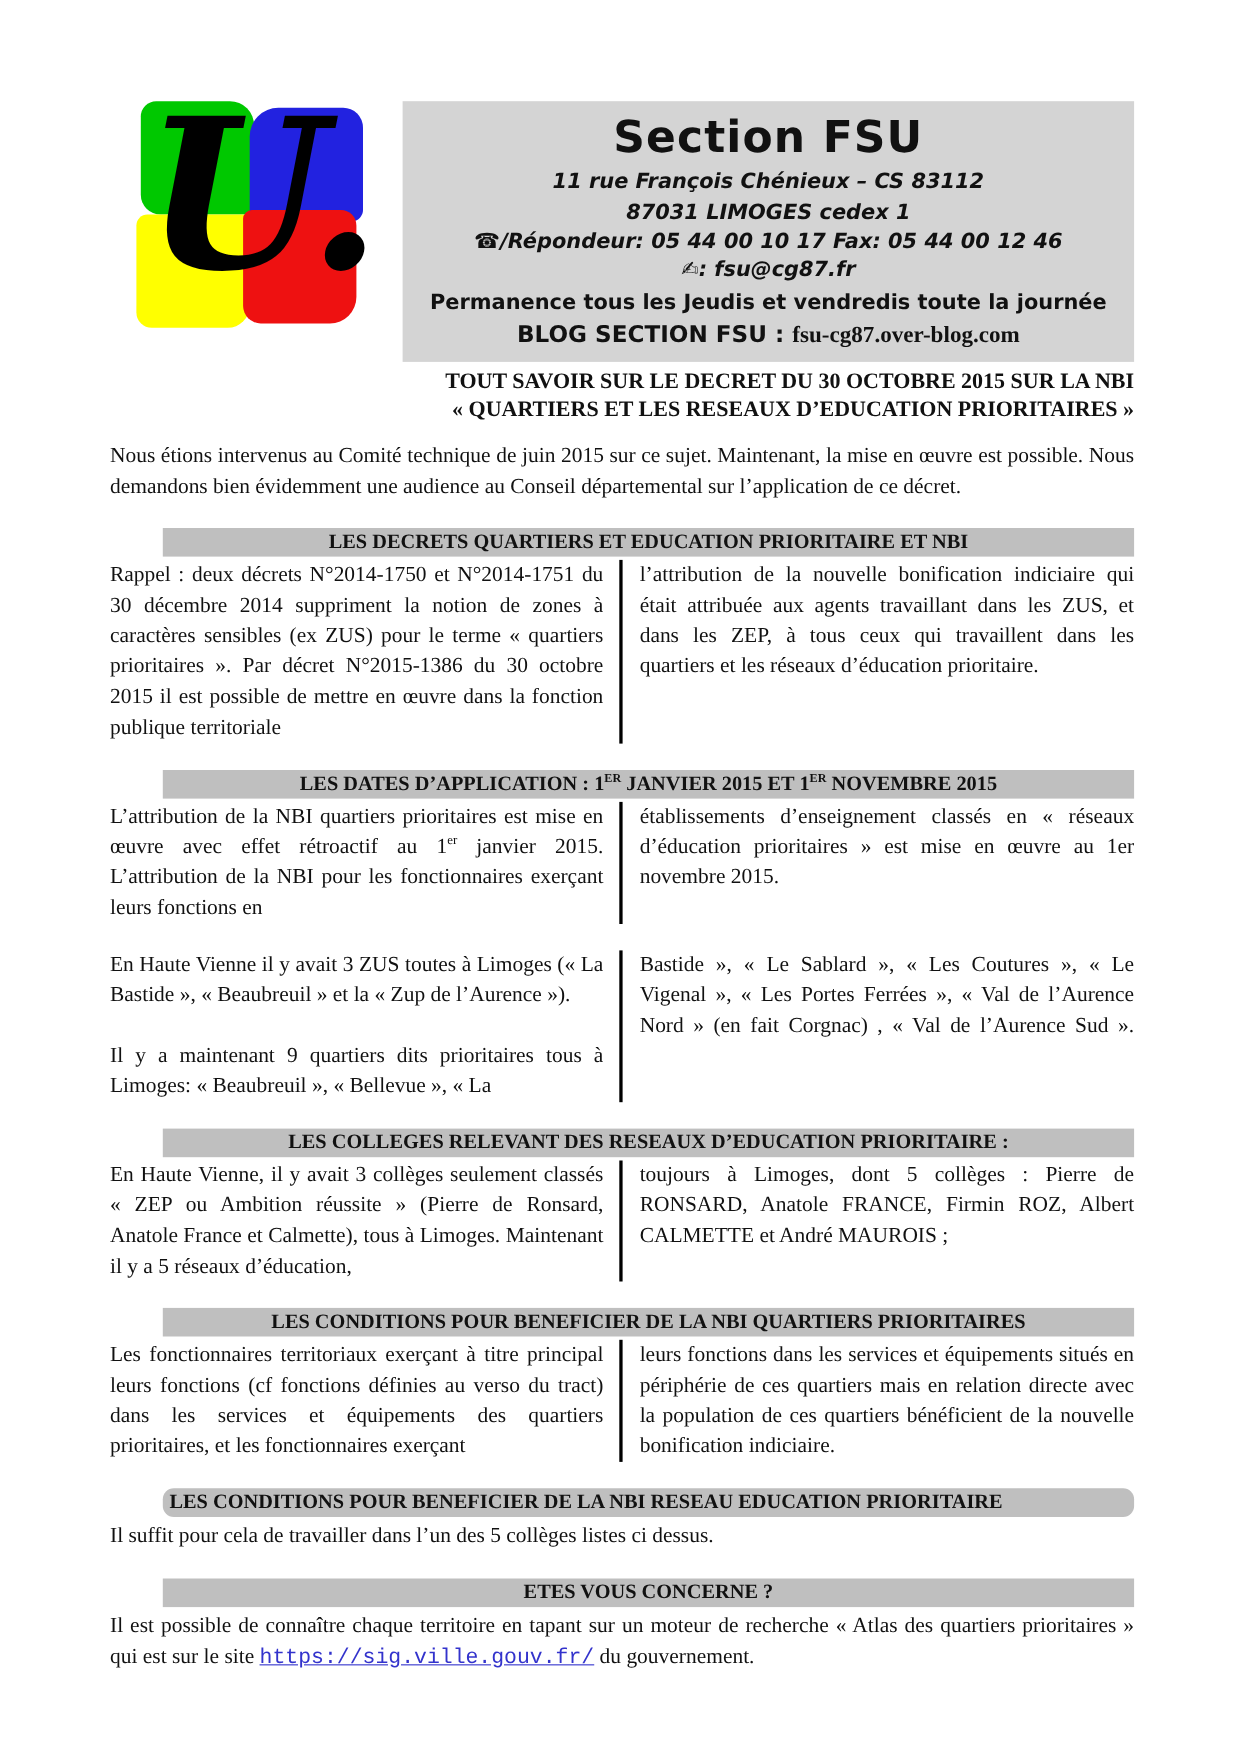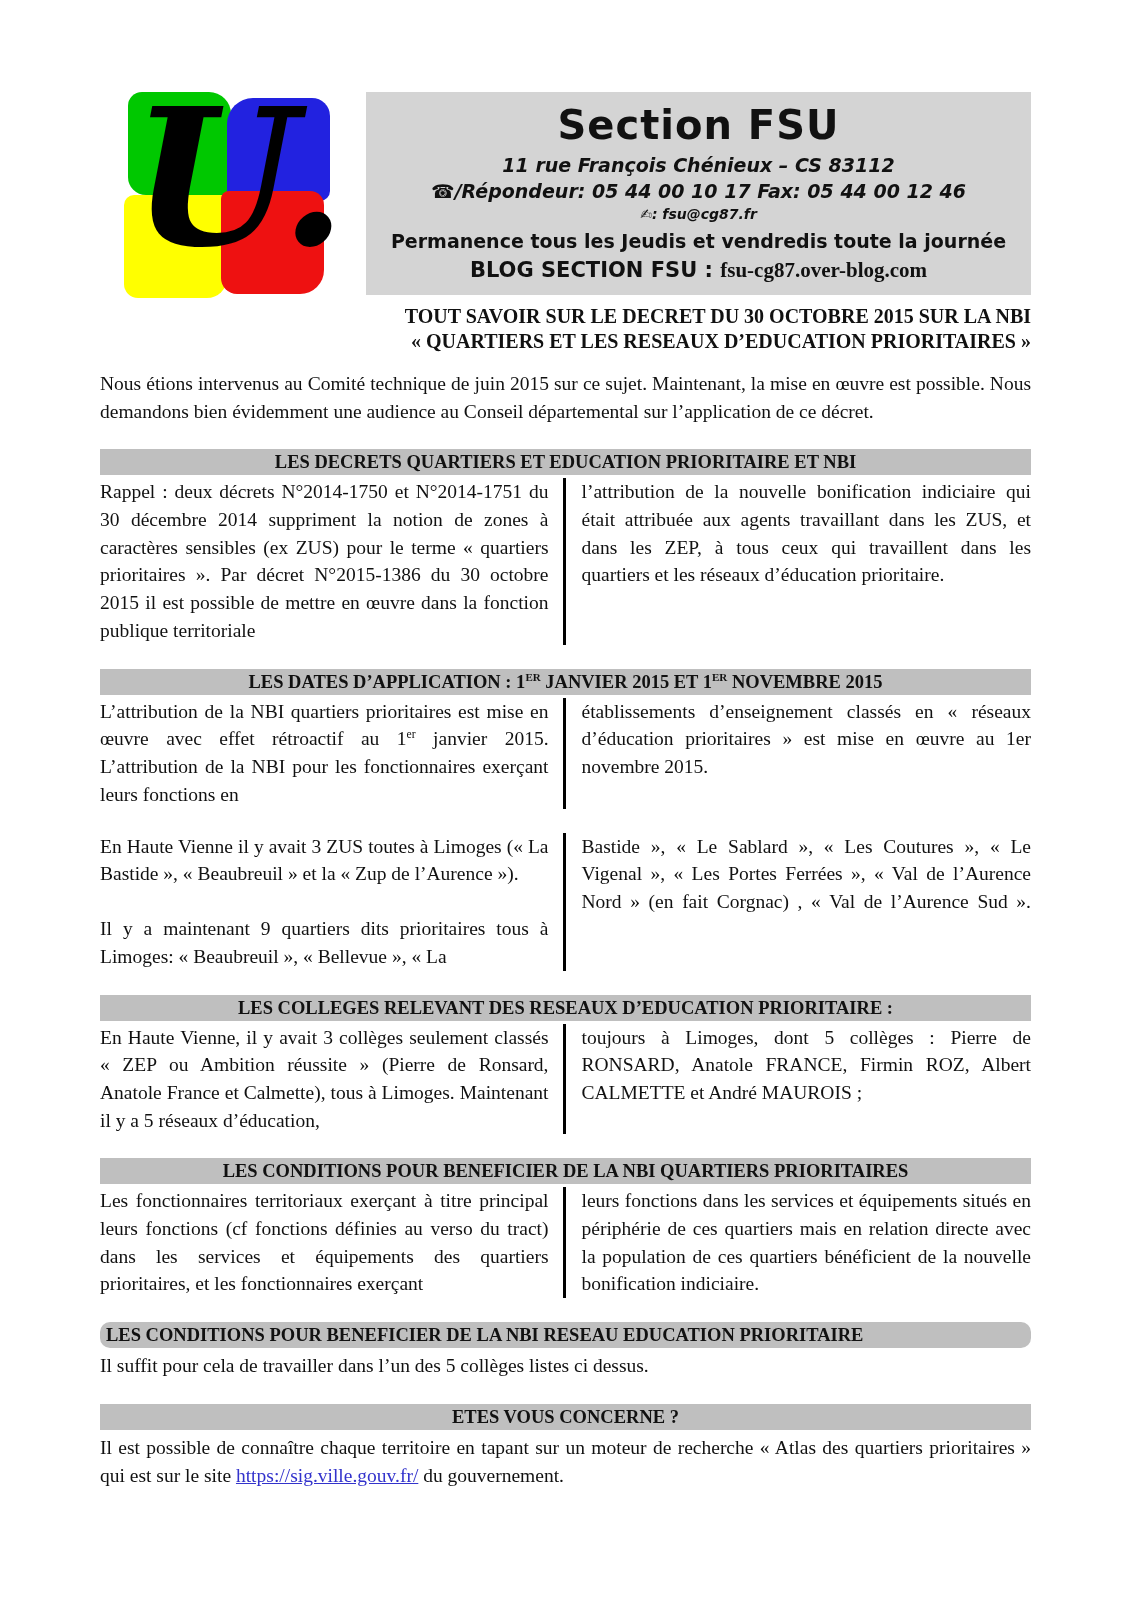--- a/index.html
+++ b/index.html
@@ -31,66 +31,67 @@
     font-size:190px; line-height:1.2; color:#000;
   }
   .orgbox{
     background:var(--box_gray);
     margin-left:36px; width:674px; padding:10px 8px 12px 8px;
     text-align:center; font-family:"DejaVu Sans", sans-serif;
   }
   .org-title{font-size:40px; font-weight:bold; letter-spacing:1px;}
   .org-addr{font-size:19px; font-weight:bold; font-style:italic; margin-top:6px;}
   .org-phone{font-size:19px; font-weight:bold; font-style:italic; margin-top:4px;}
-  .org-email{font-size:14px; font-weight:bold; font-style:italic; margin-top:4px;}
+  .org-email{font-size:19px; font-weight:bold; font-style:italic; margin-top:4px;}
   .glyph{font-style:normal;}
   .org-perm{font-size:19px; font-weight:bold; margin-top:8px;}
   .org-blog{font-size:21px; font-weight:bold; margin-top:6px;}
   .org-blog .blog-url{font-family:"Liberation Serif", serif; font-size:21px;}
 
   
   .doc-title{margin-top:6px; text-align:right; font-weight:bold; font-size:20px; line-height:1.25;}
 
   
   .intro{margin-top:16px; font-size:19.5px; line-height:1.42; text-align:justify;}
 
   
   .section{margin-top:24px;}
   .bar{
     background:var(--bar_gray); min-height:26px; padding:1px 6px;
-    font-weight:bold; font-size:18.5px; text-align:center; line-height:1.3;
+    font-weight:bold; font-size:18.5px; text-align:center; line-height:1.3;margin-left:48px;
   }
   .bar.left-align{text-align:left;border-radius:10px;}
   .bar sup{font-size:11px; vertical-align:super;}
   .twocol{display:flex; margin-top:3px;font-family:Liberation Serif, serif;}
   .col{flex:1 1 50%; font-size:19.5px; line-height:1.42; text-align:justify;}
   .col.cleft{padding-right:14px; border-right:3px solid #000;}
   .col.cright{padding-left:16px;}
   .col p + p{margin-top:1.4em;}
   .justify-last{text-align-last:justify;}
   .single{margin-top:4px; font-size:19.5px; line-height:1.42; text-align:justify;}
   sup{font-size:0.6em;}
-  a.site-link{color:var(--link_blue); text-decoration:underline;}
+  a.site-link{color:var(--link_blue); text-decoration:underline;font-family:Liberation Mono, monospace;}
 </style>
 </head>
 <body>
 
 <div class="page">
 
   <div class="masthead">
     <div class="logo">
       <div class="q green"></div>
       <div class="q blue"></div>
       <div class="q yellow"></div>
       <div class="q red"></div>
       <div class="logo-u">U.</div>
     </div>
     <div class="orgbox">
       <div class="org-title">Section FSU</div>
       <div class="org-addr">11 rue François Chénieux – CS 83112</div>
+      <div class="org-addr">87031 LIMOGES cedex 1</div>
       <div class="org-phone"><span class="glyph">☎</span><span>/Répondeur: 05 44 00 10 17 Fax: 05 44 00 12 46</span></div>
       <div class="org-email"><span class="glyph">✍</span><span>: fsu@cg87.fr</span></div>
       <div class="org-perm">Permanence tous les Jeudis et vendredis toute la journée</div>
       <div class="org-blog"><span>BLOG SECTION FSU :</span> <span class="blog-url">fsu-cg87.over-blog.com</span></div>
     </div>
   </div>
 
   <div class="doc-title">
     <div>TOUT SAVOIR SUR LE DECRET DU 30 OCTOBRE 2015 SUR LA NBI</div>
     <div>« QUARTIERS ET LES RESEAUX D’EDUCATION PRIORITAIRES »</div>

